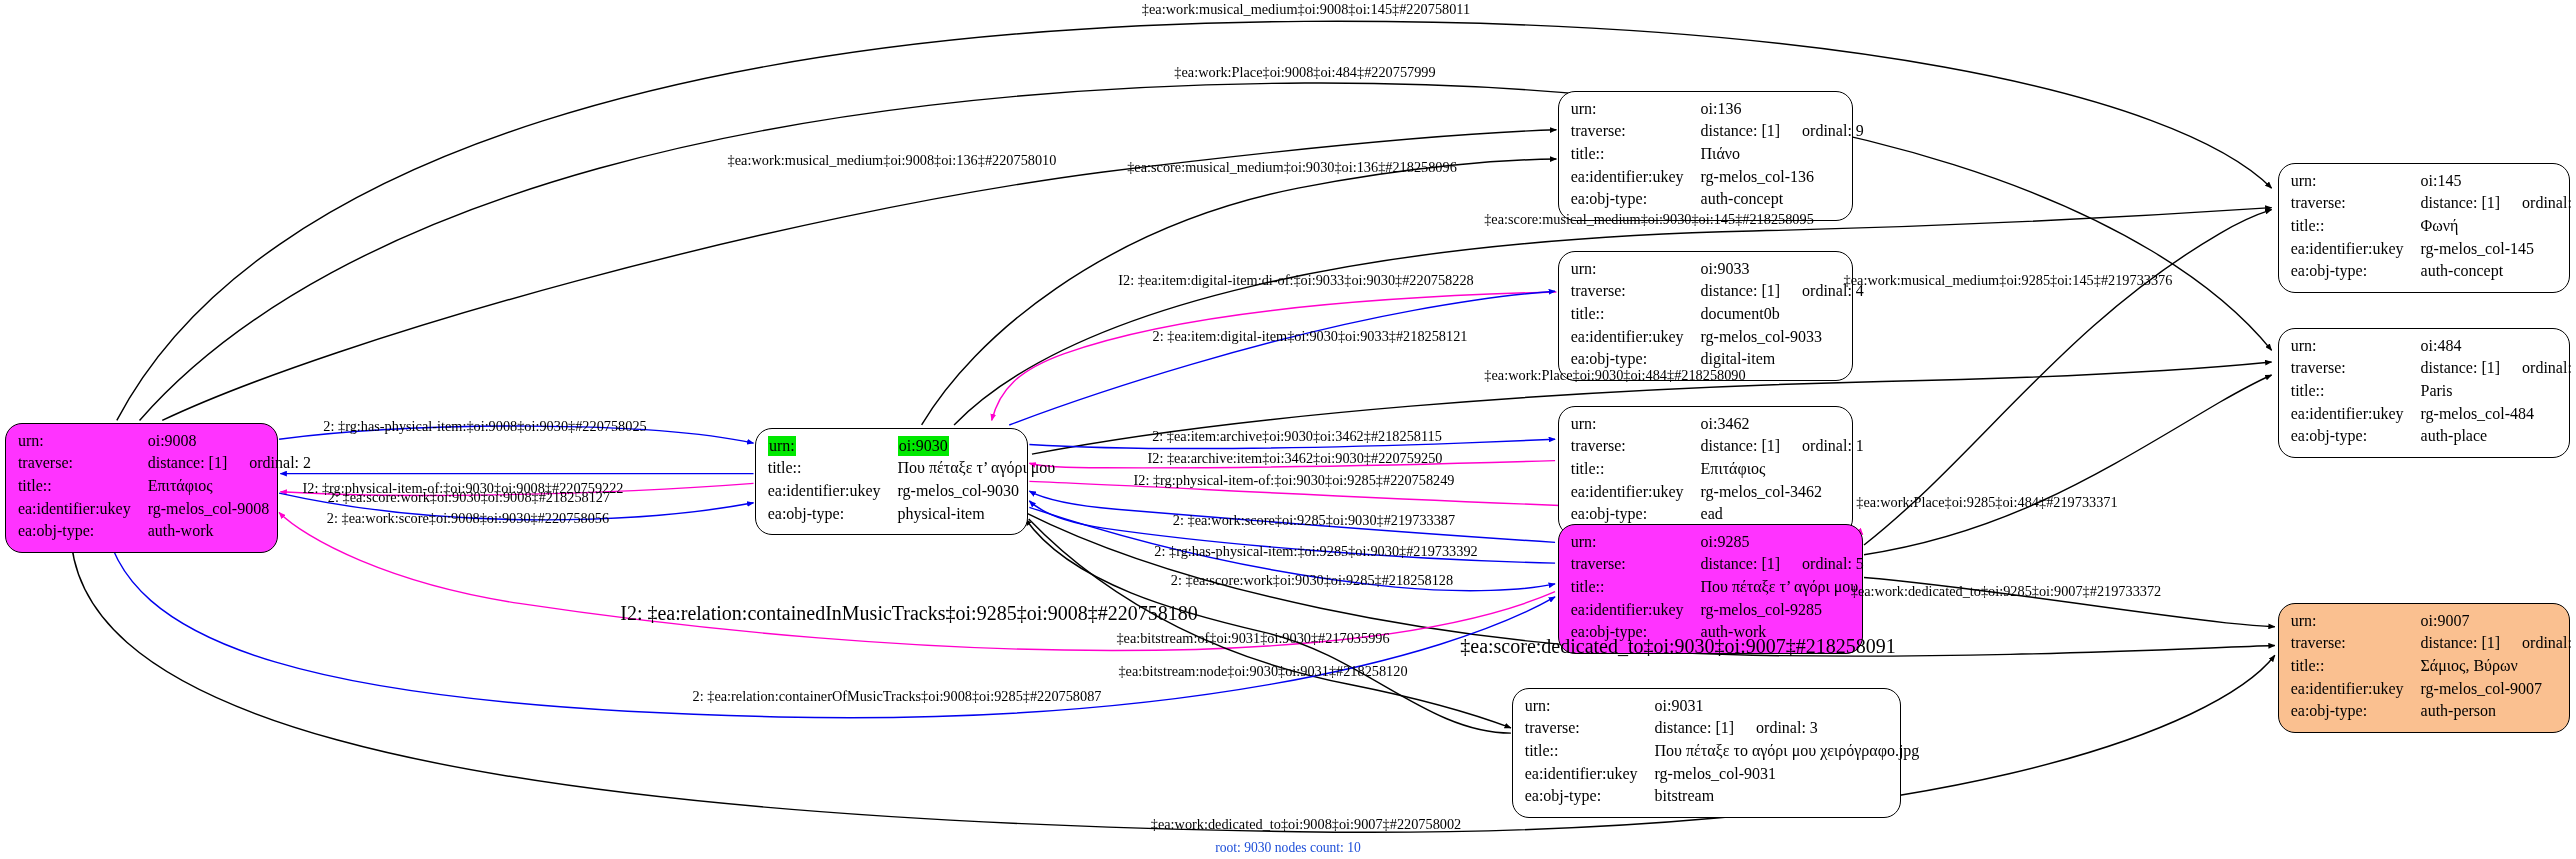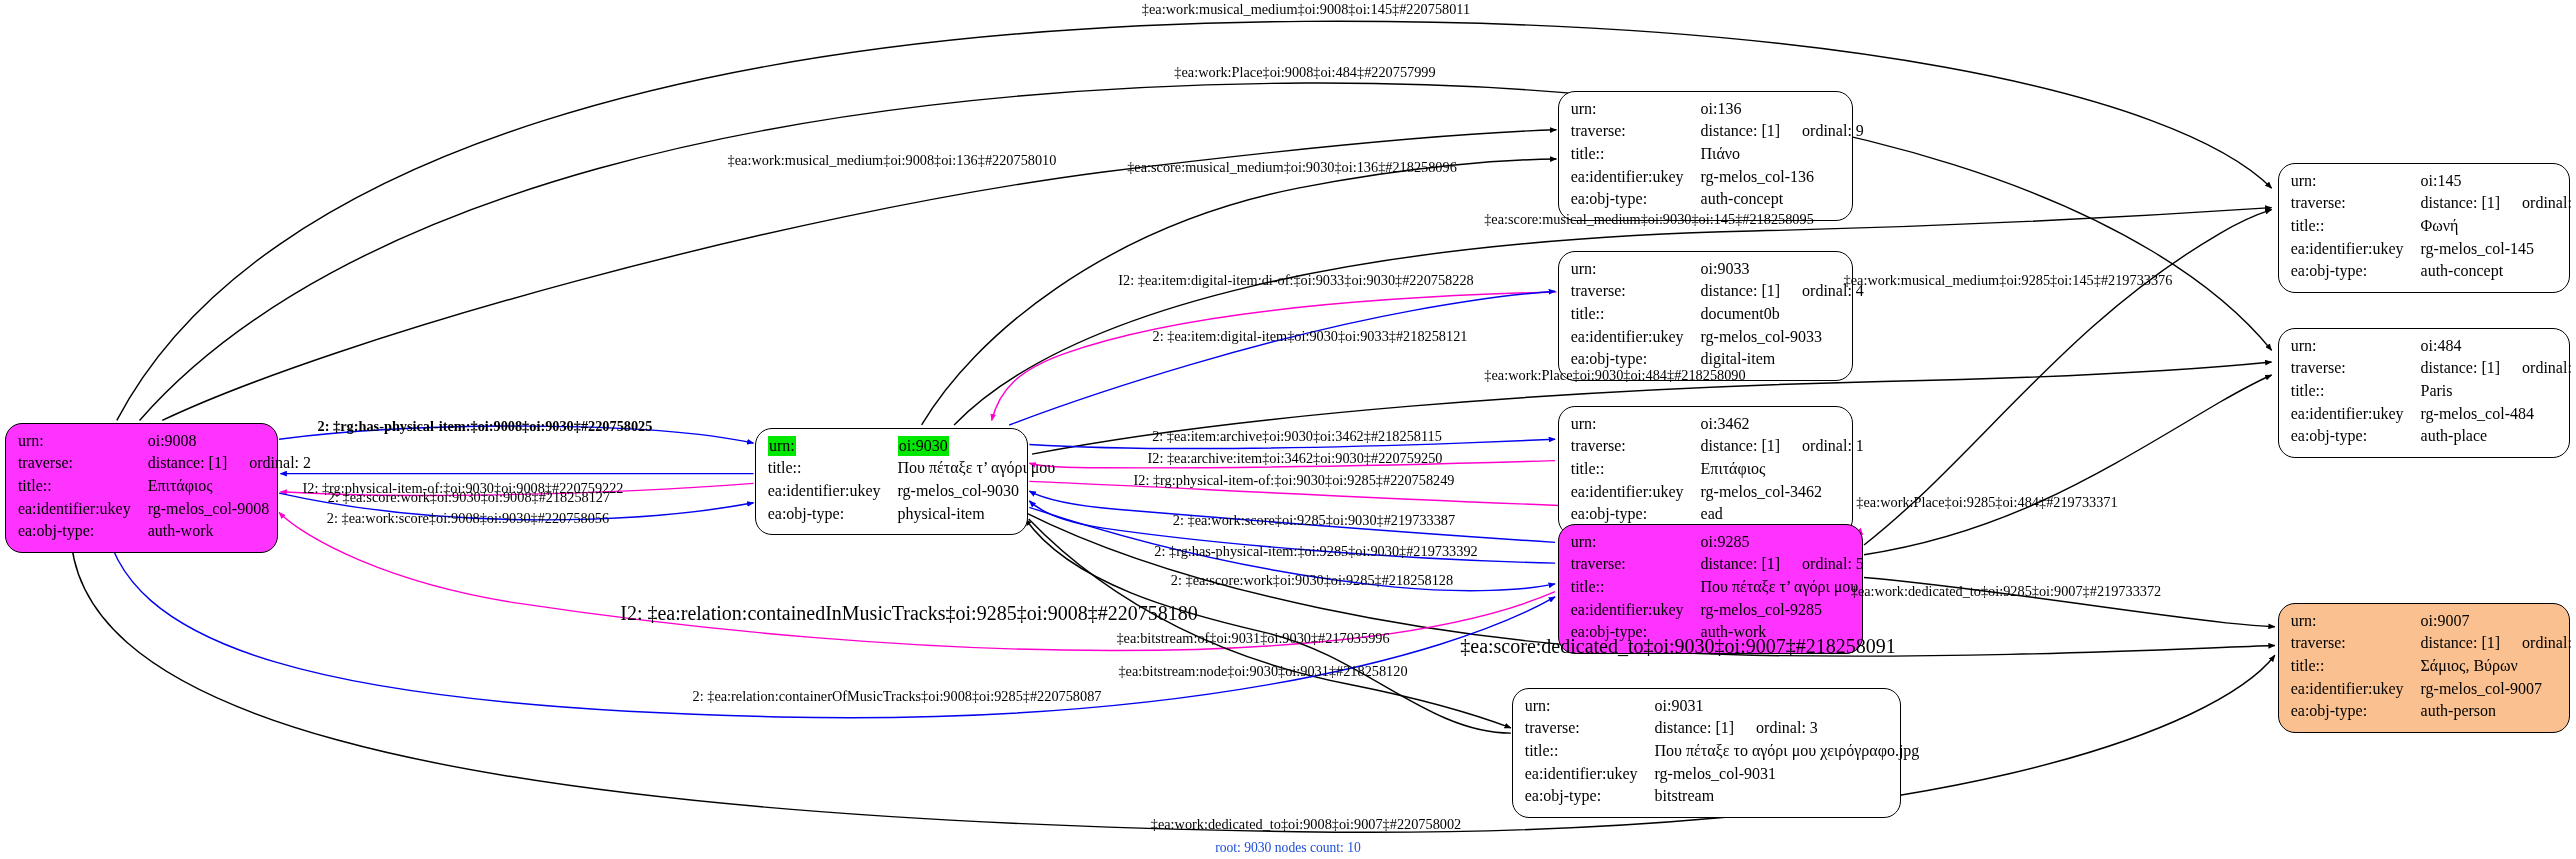--- a/index.html
+++ b/index.html
@@ -410,21 +410,21 @@
 
   <div class="edge-label" style="left:1306px; top:9px;  font-size:14.3px;">‡ea:work:musical_medium‡oi:9008‡oi:145‡#220758011</div>
   <div class="edge-label" style="left:1305px; top:72px; font-size:14.3px;">‡ea:work:Place‡oi:9008‡oi:484‡#220757999</div>
   <div class="edge-label" style="left:892px; top:160px; font-size:14.3px;">‡ea:work:musical_medium‡oi:9008‡oi:136‡#220758010</div>
   <div class="edge-label" style="left:1292px; top:167px; font-size:14.3px;">‡ea:score:musical_medium‡oi:9030‡oi:136‡#218258096</div>
   <div class="edge-label" style="left:1649px; top:219px; font-size:14.3px;">‡ea:score:musical_medium‡oi:9030‡oi:145‡#218258095</div>
   <div class="edge-label" style="left:1296px; top:280px; font-size:14.3px;">I2: ‡ea:item:digital-item:di-of:‡oi:9033‡oi:9030‡#220758228</div>
   <div class="edge-label" style="left:1310px; top:336px; font-size:14.3px;">2: ‡ea:item:digital-item‡oi:9030‡oi:9033‡#218258121</div>
   <div class="edge-label" style="left:1988px; top:280px; font-size:14.3px;margin-left:20px;">‡ea:work:musical_medium‡oi:9285‡oi:145‡#219733376</div>
   <div class="edge-label" style="left:1615px; top:375px; font-size:14.3px;">‡ea:work:Place‡oi:9030‡oi:484‡#218258090</div>
-  <div class="edge-label" style="left:485px;  top:426px; font-size:14.3px;font-weight:bold;">2: ‡rg:has-physical-item:‡oi:9008‡oi:9030‡#220758025</div>
+  <div class="edge-label" style="left:485px;  top:426px; font-size:14.3px;">2: ‡rg:has-physical-item:‡oi:9008‡oi:9030‡#220758025</div>
   <div class="edge-label" style="left:469px;  top:470px; font-size:14.3px;margin-top:27px;">2: ‡ea:score:work‡oi:9030‡oi:9008‡#218258127</div>
   <div class="edge-label" style="left:463px;  top:488px; font-size:14.3px;">I2: ‡rg:physical-item-of:‡oi:9030‡oi:9008‡#220759222</div>
   <div class="edge-label" style="left:468px;  top:518px; font-size:14.3px;">2: ‡ea:work:score‡oi:9008‡oi:9030‡#220758056</div>
   <div class="edge-label" style="left:1297px; top:436px; font-size:14.3px;">2: ‡ea:item:archive‡oi:9030‡oi:3462‡#218258115</div>
   <div class="edge-label" style="left:1295px; top:458px; font-size:14.3px;">I2: ‡ea:archive:item‡oi:3462‡oi:9030‡#220759250</div>
   <div class="edge-label" style="left:1294px; top:480px; font-size:14.3px;">I2: ‡rg:physical-item-of:‡oi:9030‡oi:9285‡#220758249</div>
   <div class="edge-label" style="left:1314px; top:520px; font-size:14.3px;">2: ‡ea:work:score‡oi:9285‡oi:9030‡#219733387</div>
   <div class="edge-label" style="left:1316px; top:551px; font-size:14.3px;">2: ‡rg:has-physical-item:‡oi:9285‡oi:9030‡#219733392</div>
   <div class="edge-label" style="left:1312px; top:580px; font-size:14.3px;">2: ‡ea:score:work‡oi:9030‡oi:9285‡#218258128</div>
   <div class="edge-label" style="left:1987px; top:502px; font-size:14.3px;">‡ea:work:Place‡oi:9285‡oi:484‡#219733371</div>

